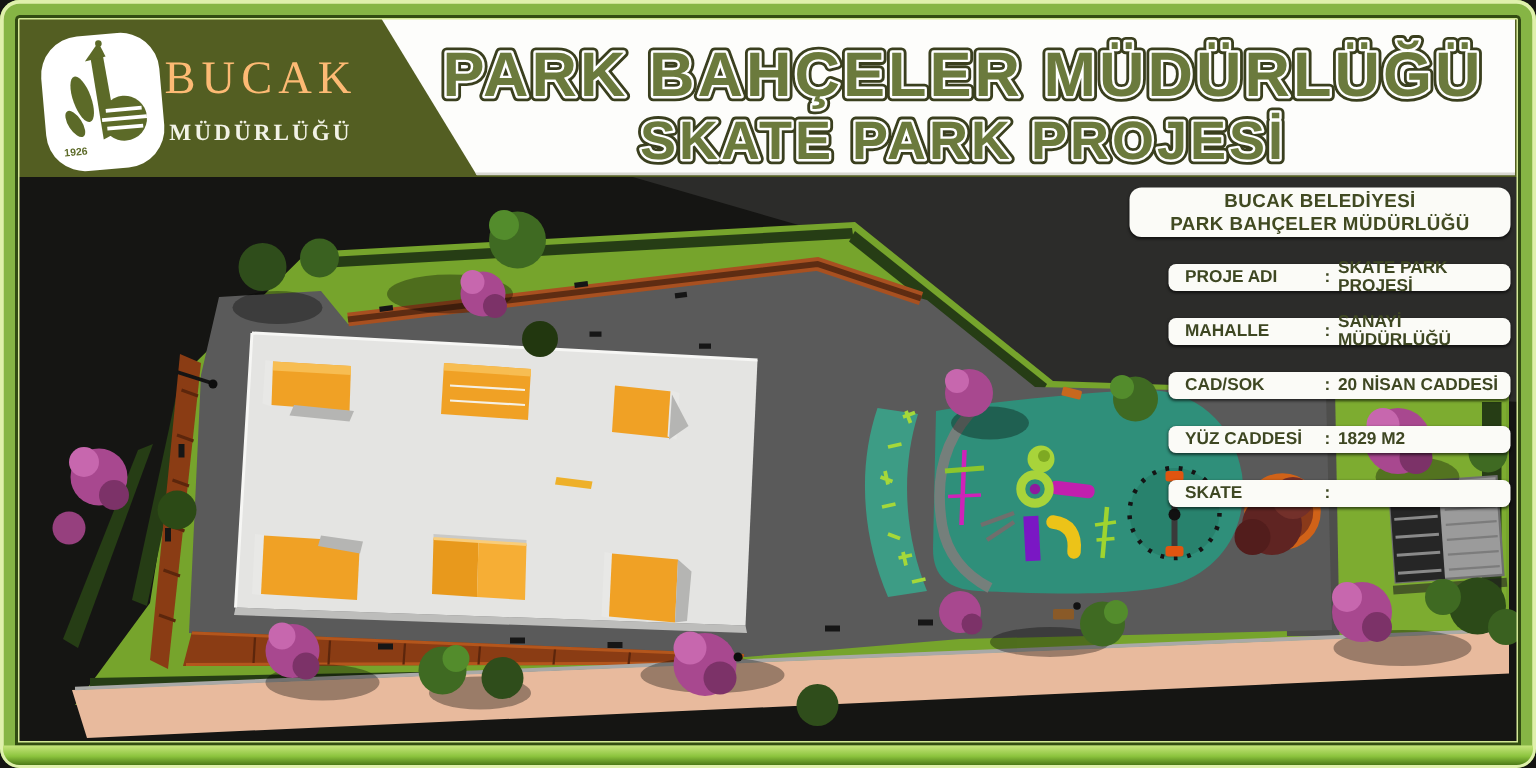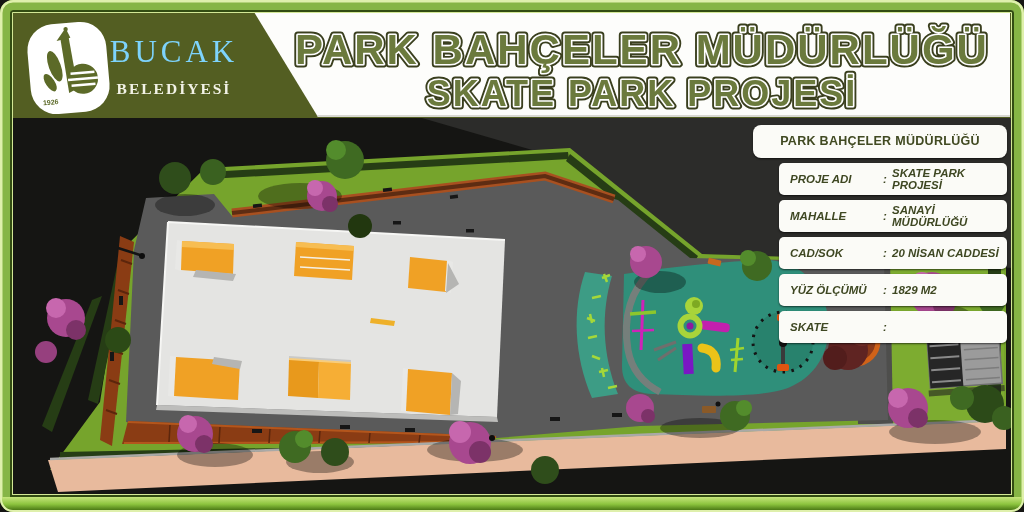--- a/index.html
+++ b/index.html
@@ -11,40 +11,40 @@
   .scene{position:absolute;left:0;top:0;width:1024px;height:512px;}
 
   
   .brand-band{position:absolute;left:11px;top:9px;width:1001px;height:109px;background:#535e22;}
   .title-panel{position:absolute;left:250px;top:12px;width:760px;height:105px;background:#fdfdfb;
       clip-path:polygon(4px 0%,100% 0%,100% 100%,68px 100%);
       box-shadow:inset 0 -2px 0 #d8d8d2;}
   .logo-box{position:absolute;left:29px;top:23px;width:79px;height:90px;background:#ffffff;
       border-radius:26px;transform:rotate(-5deg);}
   .logo-year{position:absolute;left:11px;bottom:9px;font-size:7px;font-weight:bold;color:#5c6a28;}
-  .brand-name{position:absolute;left:109px;top:34px;width:130px;text-align:center;color:#7dd3fc;
+  .brand-name{position:absolute;left:109px;top:34px;width:130px;text-align:center;color:#fdba74;
       font-family:"Liberation Serif",serif;font-size:31px;letter-spacing:4px;}
   .brand-sub{position:absolute;left:106px;top:80px;width:136px;text-align:center;color:#f2f2e6;
       font-family:"Liberation Serif",serif;font-size:15.5px;font-weight:bold;letter-spacing:2px;}
   .title-svg{position:absolute;left:0;top:0;width:1024px;height:122px;}
   .title-svg text{font-family:"Liberation Sans",sans-serif;font-weight:bold;text-anchor:middle;}
   .t-out{fill:none;stroke:#3a3f1e;stroke-width:7;stroke-linejoin:round;}
   .t-main{fill:#6b7a3d;stroke:#ffffff;stroke-width:3.2;paint-order:stroke;stroke-linejoin:round;}
   .t1{font-size:42px;letter-spacing:2px;}
   .t2{font-size:36px;letter-spacing:2px;}
 
   
   .info{position:absolute;left:753px;top:125px;width:254px;}
   .info-head{background:#fbfbf7;border-radius:8px;height:33px;display:flex;flex-direction:column;
       justify-content:center;text-align:center;color:#414a22;font-weight:bold;font-size:12.5px;
       line-height:15px;letter-spacing:.3px;box-shadow:0 1px 2px rgba(0,0,0,.6);}
   .info-rows{margin-top:4px;margin-left:26px;}
-  .info-row{background:#fbfbf7;border-radius:5px;height:32px;margin-top:5px;display:flex;
+  .info-row{background:#fbfbf7;border-radius:5px;height:18px;margin-top:18px;display:flex;
       align-items:center;color:#3e4722;font-weight:bold;font-size:11.5px;
-      box-shadow:0 1px 2px rgba(0,0,0,.6);font-style:italic;}
+      box-shadow:0 1px 2px rgba(0,0,0,.6);}
   .ir-label{width:88px;padding-left:11px;}
   .ir-sep{width:14px;text-align:center;}
   .ir-value{flex:1;}
 
   
   .frame{position:absolute;inset:0;border-radius:13px;pointer-events:none;
       border:10px solid #86b545;border-bottom-width:15px;
       box-shadow:inset 0 0 0 2px #324c12, 0 0 0 3px #d3e896 inset;}
   .frame-edge{position:absolute;inset:0;border-radius:13px;pointer-events:none;
       box-shadow:inset 0 0 0 2.5px #dff0ac;}
@@ -301,51 +301,52 @@
         <circle cx="40" cy="6" r="2.2"></circle>
         <ellipse cx="26" cy="42" rx="6" ry="16" transform="rotate(-15 26 42)"></ellipse>
         <ellipse cx="20" cy="58" rx="4.5" ry="10" transform="rotate(-28 20 58)"></ellipse>
         <circle cx="53" cy="57" r="15"></circle>
       </g>
       <path d="M41,51 h24 M38,57 h30 M41,63 h24" stroke="#ffffff" stroke-width="2.5"></path>
     </svg>
     <span class="logo-year">1926</span>
   </div>
   <div class="brand-name">BUCAK</div>
-  <div class="brand-sub">BELEDİYESİ</div>
+  <div class="brand-sub">MÜDÜRLÜĞÜ</div>
 
   <svg class="title-svg">
     <text class="t-out t1" x="642" y="64">PARK BAHÇELER MÜDÜRLÜĞÜ</text>
     <text class="t-main t1" x="642" y="64">PARK BAHÇELER MÜDÜRLÜĞÜ</text>
     <text class="t-out t2" x="642" y="106">SKATE PARK PROJESİ</text>
     <text class="t-main t2" x="642" y="106">SKATE PARK PROJESİ</text>
   </svg>
 
   <div class="info">
     <div class="info-head">
+      <div>BUCAK BELEDİYESİ</div>
       <div>PARK BAHÇELER MÜDÜRLÜĞÜ</div>
     </div>
     <div class="info-rows">
       <div class="info-row">
         <span class="ir-label">PROJE ADI</span>
         <span class="ir-sep">:</span>
         <span class="ir-value">SKATE PARK PROJESİ</span>
       </div>
       <div class="info-row">
         <span class="ir-label">MAHALLE</span>
         <span class="ir-sep">:</span>
         <span class="ir-value">SANAYİ MÜDÜRLÜĞÜ</span>
       </div>
       <div class="info-row">
         <span class="ir-label">CAD/SOK</span>
         <span class="ir-sep">:</span>
         <span class="ir-value">20 NİSAN CADDESİ</span>
       </div>
       <div class="info-row">
-        <span class="ir-label">YÜZ ÖLÇÜMÜ</span>
+        <span class="ir-label">YÜZ CADDESİ</span>
         <span class="ir-sep">:</span>
         <span class="ir-value">1829 M2</span>
       </div>
       <div class="info-row">
         <span class="ir-label">SKATE</span>
         <span class="ir-sep">:</span>
       </div>
     </div>
   </div>
 

